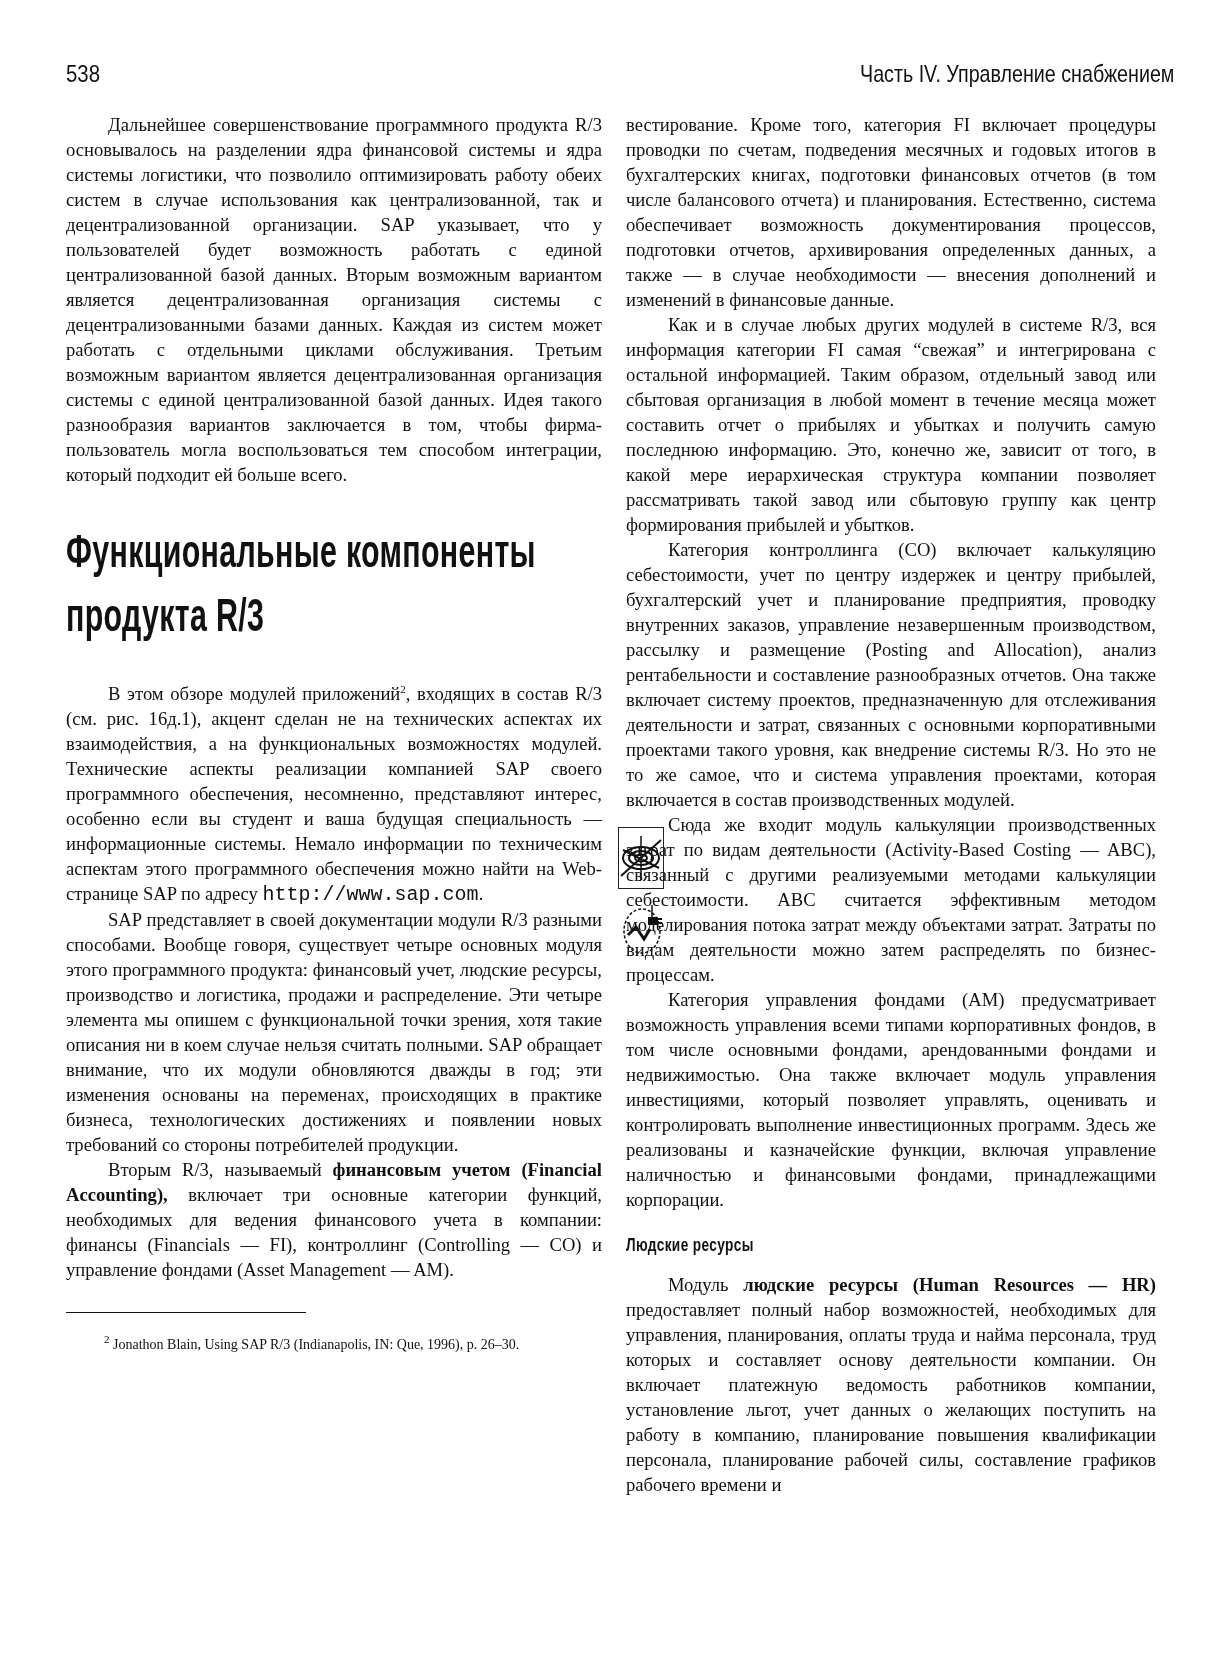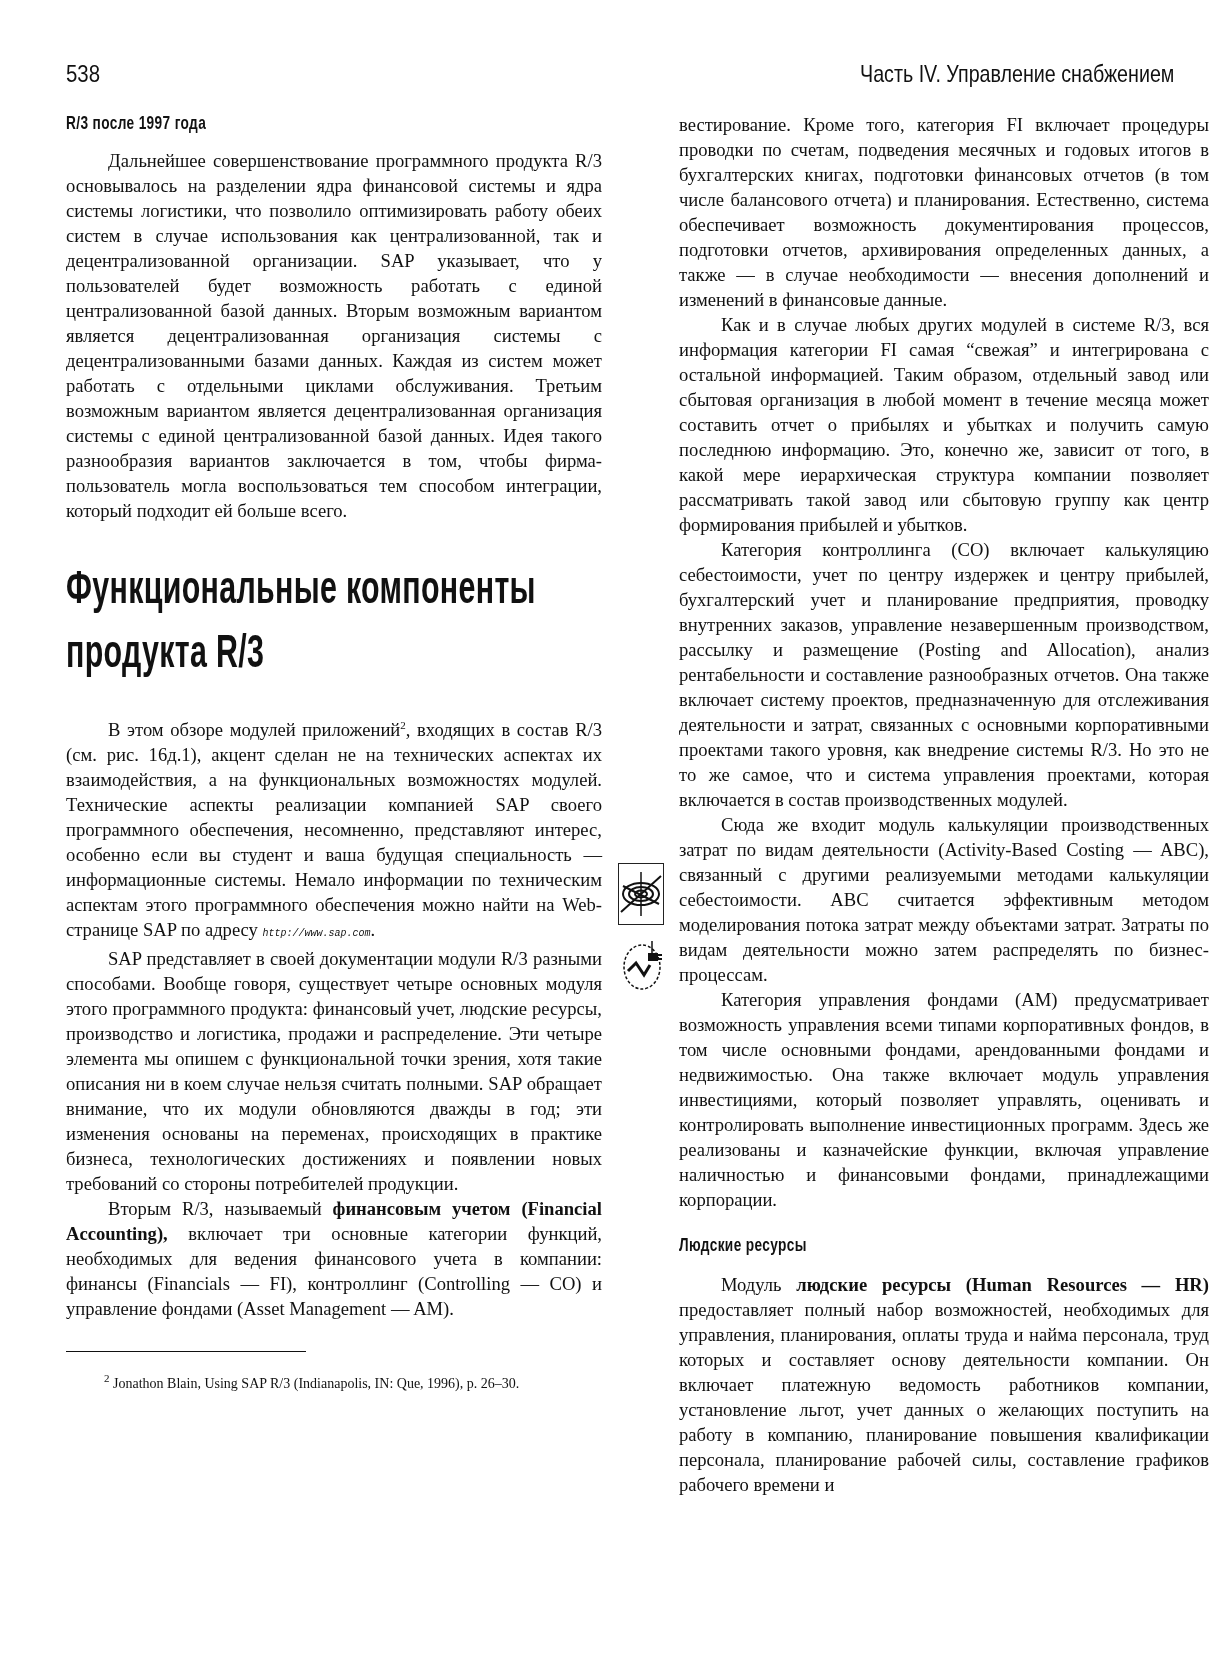--- a/index.html
+++ b/index.html
@@ -3,48 +3,45 @@
 <meta charset="utf-8">
 <style>
   html, body { margin: 0; padding: 0; background: #ffffff; }
   body { width: 1232px; height: 1656px; position: relative; overflow: hidden; color: #111; }
   .serif { font-family: "Liberation Serif", "DejaVu Serif", serif; }
   .cond { font-family: "Liberation Sans", "DejaVu Sans", sans-serif; }
   #page-number { position: absolute; left: 66px; top: 60px; font-size: 24px; transform: scaleX(0.85); transform-origin: left; }
   #running-head { position: absolute; right: 58px; top: 60px; font-size: 24px; transform: scaleX(0.82); transform-origin: right; white-space: nowrap; }
   .col { position: absolute; top: 112px; }
   #col-left { left: 66px; width: 536px; }
-  #col-right { left: 679px; width: 530px; }
+  #col-right { left: 626px; width: 530px; }
   p { margin: 0; font-size: 18.6px; line-height: 25px; text-align: justify; text-indent: 42px; }
   p.noindent { text-indent: 0; }
   h3 { margin: 0; font-family: "Liberation Sans", "DejaVu Sans", sans-serif; font-weight: bold; font-size: 19px; transform: scaleX(0.72); transform-origin: left; white-space: nowrap; letter-spacing: 0.5px; }
   h2 { margin: 0; font-family: "Liberation Sans", "DejaVu Sans", sans-serif; font-weight: 900; font-size: 46px; line-height: 64px; transform: scaleX(0.66); transform-origin: left; white-space: nowrap; letter-spacing: 0.5px; }
   .sec1-head { margin-bottom: 14px; }
   .h2wrap { margin: 32px 0 30px 0; }
   .subhead { margin: 22px 0 16px 0; }
-  .mono { font-family: "Liberation Mono", "DejaVu Sans Mono", monospace; font-size: 10px; font-style: italic; }
+  .mono { font-family: "Liberation Mono", "DejaVu Sans Mono", monospace; font-size: 20px; }
   .it { }
   .b { font-weight: bold; }
   .icon-web { position: absolute; left: 552px; top: 0; width: 44px; height: 60px; border: 1.5px solid #222; }
   .icon-plug { position: absolute; left: 554px; width: 44px; height: 60px; }
   .footnote-rule { width: 240px; border-top: 1.5px solid #111; margin-top: 30px; }
   .footnote { font-size: 14px; line-height: 20px; margin-top: 16px; text-indent: 0; margin-left: 38px; }
   sup { font-size: 11px; }
   .rel { position: relative; }
 </style>
 </head>
 <body class="serif">
 
 <div id="page-number" class="cond">538</div>
 <div id="running-head" class="cond">Часть IV. Управление снабжением</div>
 
 <div id="col-left" class="col">
-  <div class="sec1-head">
-      <h3>R/3 после 1997 года</h3>
-    </div>
 
   <p><span>Дальнейшее совершенствование программного продукта R/3 основывалось на разделении ядра финансовой системы и ядра системы логистики, что позволило оптимизировать работу обеих систем в случае использования как централизованной, так и децентрализованной организации.</span> <span class="it">SAP</span><span> указывает, что у пользователей будет возможность работать с единой централизованной базой данных. Вторым возможным вариантом является децентрализованная организация системы с децентрализованными базами данных. Каждая из систем может работать с отдельными циклами обслуживания. Третьим возможным вариантом является децентрализованная организация системы с единой централизованной базой данных. Идея такого разнообразия вариантов заключается в том, чтобы фирма-пользователь могла воспользоваться тем способом интеграции, который подходит ей больше всего.</span></p>
 
   <div class="h2wrap">
     <h2>Функциональные компоненты</h2>
     <h2>продукта R/3</h2>
   </div>
 
   <div class="rel">
     <p><span>В этом обзоре модулей приложений</span><sup>2</sup><span>, входящих в состав R/3 (см. рис. 16д.1), акцент сделан не на технических аспектах их взаимодействия, а на функциональных возможностях модулей. Технические аспекты реализации компанией </span><span class="it">SAP</span><span> своего программного обеспечения, несомненно, представляют интерес, особенно если вы студент и ваша будущая специальность — информационные системы. Немало информации по техническим аспектам этого программного обеспечения можно найти на Web-странице </span><span class="it">SAP</span><span> по адресу </span><span class="mono">http://www.sap.com</span><span>.</span></p>

